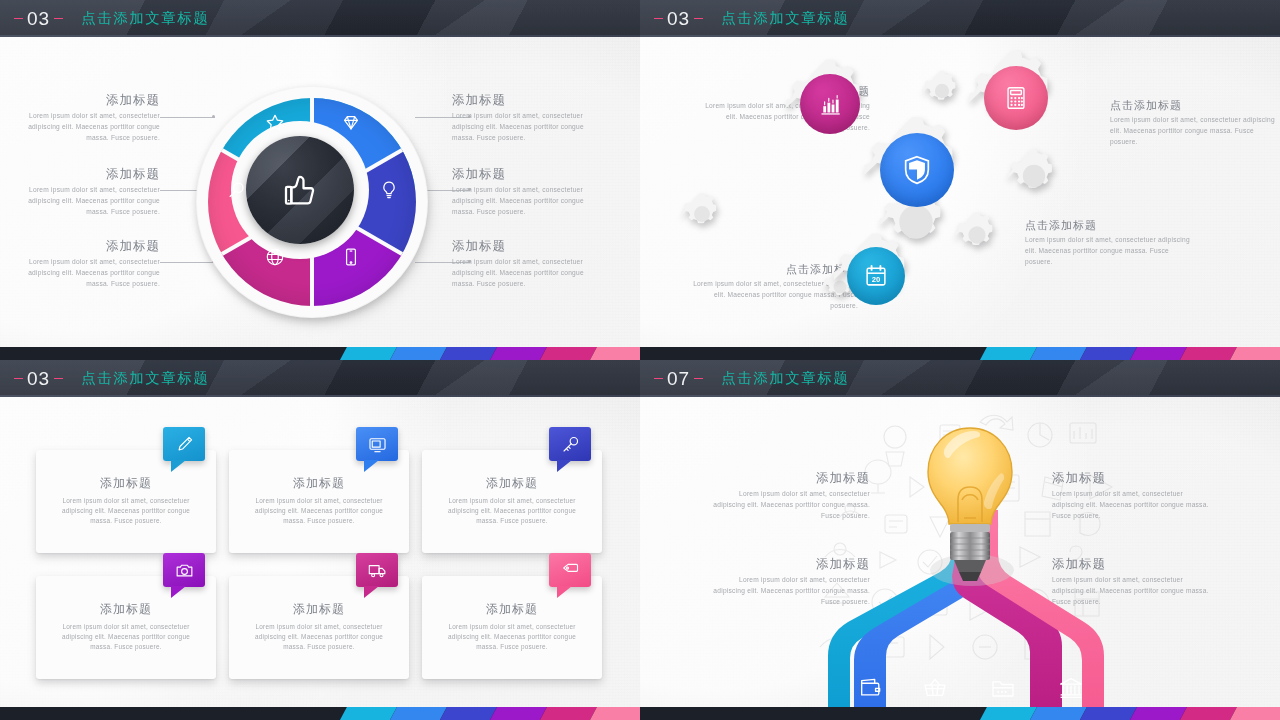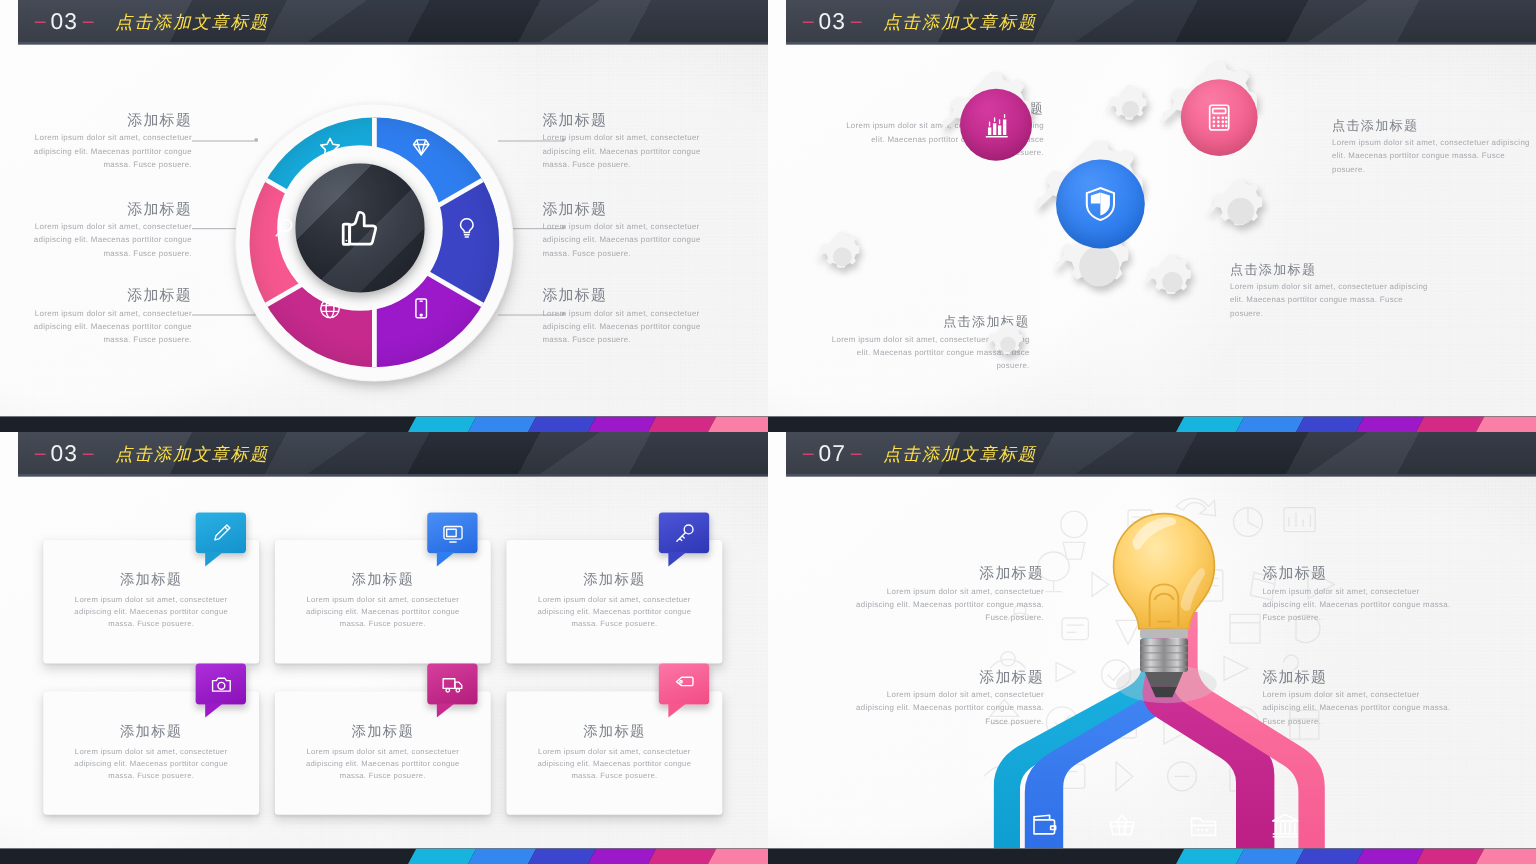--- a/index.html
+++ b/index.html
@@ -19,34 +19,34 @@
       radial-gradient(circle at 12% 22%, rgba(255,255,255,.85) 0 40%, rgba(0,0,0,0) 60%),
       radial-gradient(circle at 80% 75%, rgba(255,255,255,.6) 0 35%, rgba(0,0,0,0) 60%),
       repeating-linear-gradient(0deg, rgba(0,0,0,.015) 0 1px, rgba(255,255,255,0) 1px 3px),
       repeating-linear-gradient(90deg, rgba(0,0,0,.013) 0 1px, rgba(255,255,255,0) 1px 3px),
       linear-gradient(145deg,#f2f2f2 0%,#e9e9e9 45%,#e4e4e4 100%);
     pointer-events:none;
   }
   .paper > * { position:relative; z-index:2; }
 
   
-  .hdr { position:absolute; top:0; left:15px; width:640px; height:37px; z-index:5;
+  .hdr { position:absolute; top:0; left:0; width:640px; height:37px; z-index:5;
          background:#2e333f; overflow:hidden; }
   .hdr::before{
     content:""; position:absolute; inset:0;
     background:
       linear-gradient(118deg, rgba(255,255,255,.05) 0 22%, rgba(0,0,0,.10) 22% 34%, rgba(255,255,255,.03) 34% 52%, rgba(0,0,0,.12) 52% 66%, rgba(255,255,255,.045) 66% 80%, rgba(0,0,0,.08) 80% 100%),
       linear-gradient(-35deg, rgba(255,255,255,.04) 0 30%, rgba(0,0,0,.09) 30% 58%, rgba(255,255,255,.035) 58% 100%),
       linear-gradient(180deg,#343a47,#272c36);
   }
   .hdr-in { position:relative; height:100%; display:flex; align-items:center; padding-left:14px; gap:8px; }
   .num-wrap{ display:flex; align-items:center; gap:4px; }
   .dash{ width:9px; height:1px; background:#f0457e; display:block; }
   .num{ font-size:19px; color:#f0f1f3; letter-spacing:1px; font-weight:400; }
-  .hdr-title{ font-size:14.5px; color:#fde047; margin-left:10px; letter-spacing:1.5px;font-style:italic; }
+  .hdr-title{ font-size:14.5px; color:#14b8a6; margin-left:10px; letter-spacing:1.5px; }
   .hdr-line{ position:absolute; left:0; bottom:0; width:100%; height:2px;
              background:linear-gradient(90deg,#4b5261,#3b4150); }
 
   
   .ftr{ position:absolute; bottom:0; left:0; width:640px; height:13px; z-index:6;
         background:#1c2029; overflow:hidden;}
   .ftr .stripes{ position:absolute; right:0; top:0; height:100%; width:300px; display:flex;
                  transform:skewX(-28deg); transform-origin:bottom right; }
   .ftr .stripes i{ flex:1; height:100%; display:block; }
 
@@ -362,20 +362,33 @@
         <svg viewBox="0 0 24 24" width="28" height="28" fill="none" stroke="#fff" stroke-width="1.2">
           <rect x="5.2" y="3.2" width="13.6" height="17.6" rx="1.6"></rect>
           <rect x="7.4" y="5.6" width="9.2" height="3.4" rx=".6"></rect>
           <g stroke-linecap="round">
               <path d="M8.2 12.1h.01M11.4 12.1h.01M14.6 12.1h.01M17 12.1h.01M8.2 15h.01M11.4 15h.01M14.6 15h.01M17 15h.01M8.2 17.9h.01M11.4 17.9h.01M14.6 17.9h.01M17 17.9h.01" stroke-width="1.9"></path>
             </g>
         </svg>
       </div>
     </div>
 
+    <div class="gear" style="left:192px;top:232px;width:88px;height:88px;">
+      <svg viewBox="0 0 100 100" width="88" height="88">
+          <use href="#gearshape"></use>
+        </svg>
+      <div class="gdisc" style="left:15px;top:15px;width:58px;height:58px;background:radial-gradient(circle at 38% 28%,#29b5e2,#0e94cc);">
+        <svg viewBox="0 0 24 24" width="28" height="28">
+          <rect x="4.4" y="5.4" width="15.2" height="14.2" rx="1.4" fill="none" stroke="#fff" stroke-width="1.3"></rect>
+          <path d="M4.4 9.6h15.2" stroke="#fff" stroke-width="1.3"></path>
+          <path d="M8.2 3.4v3.4M15.8 3.4v3.4" stroke="#fff" stroke-width="1.6" stroke-linecap="round"></path>
+          <text x="12" y="17.3" font-family="Liberation Sans, sans-serif" font-size="6.6" font-weight="bold" fill="#fff" text-anchor="middle">20</text>
+        </svg>
+      </div>
+    </div>
 
     <div class="gear" style="left:40px;top:192px;width:44px;height:44px;">
       <svg viewBox="0 0 100 100" width="44" height="44">
           <use href="#gearshape"></use>
           <circle cx="50" cy="50" r="18" fill="#e5e5e5"></circle>
         </svg>
     </div>
     <div class="gear" style="left:313px;top:211px;width:48px;height:48px;">
       <svg viewBox="0 0 100 100" width="48" height="48">
           <use href="#gearshape"></use>

